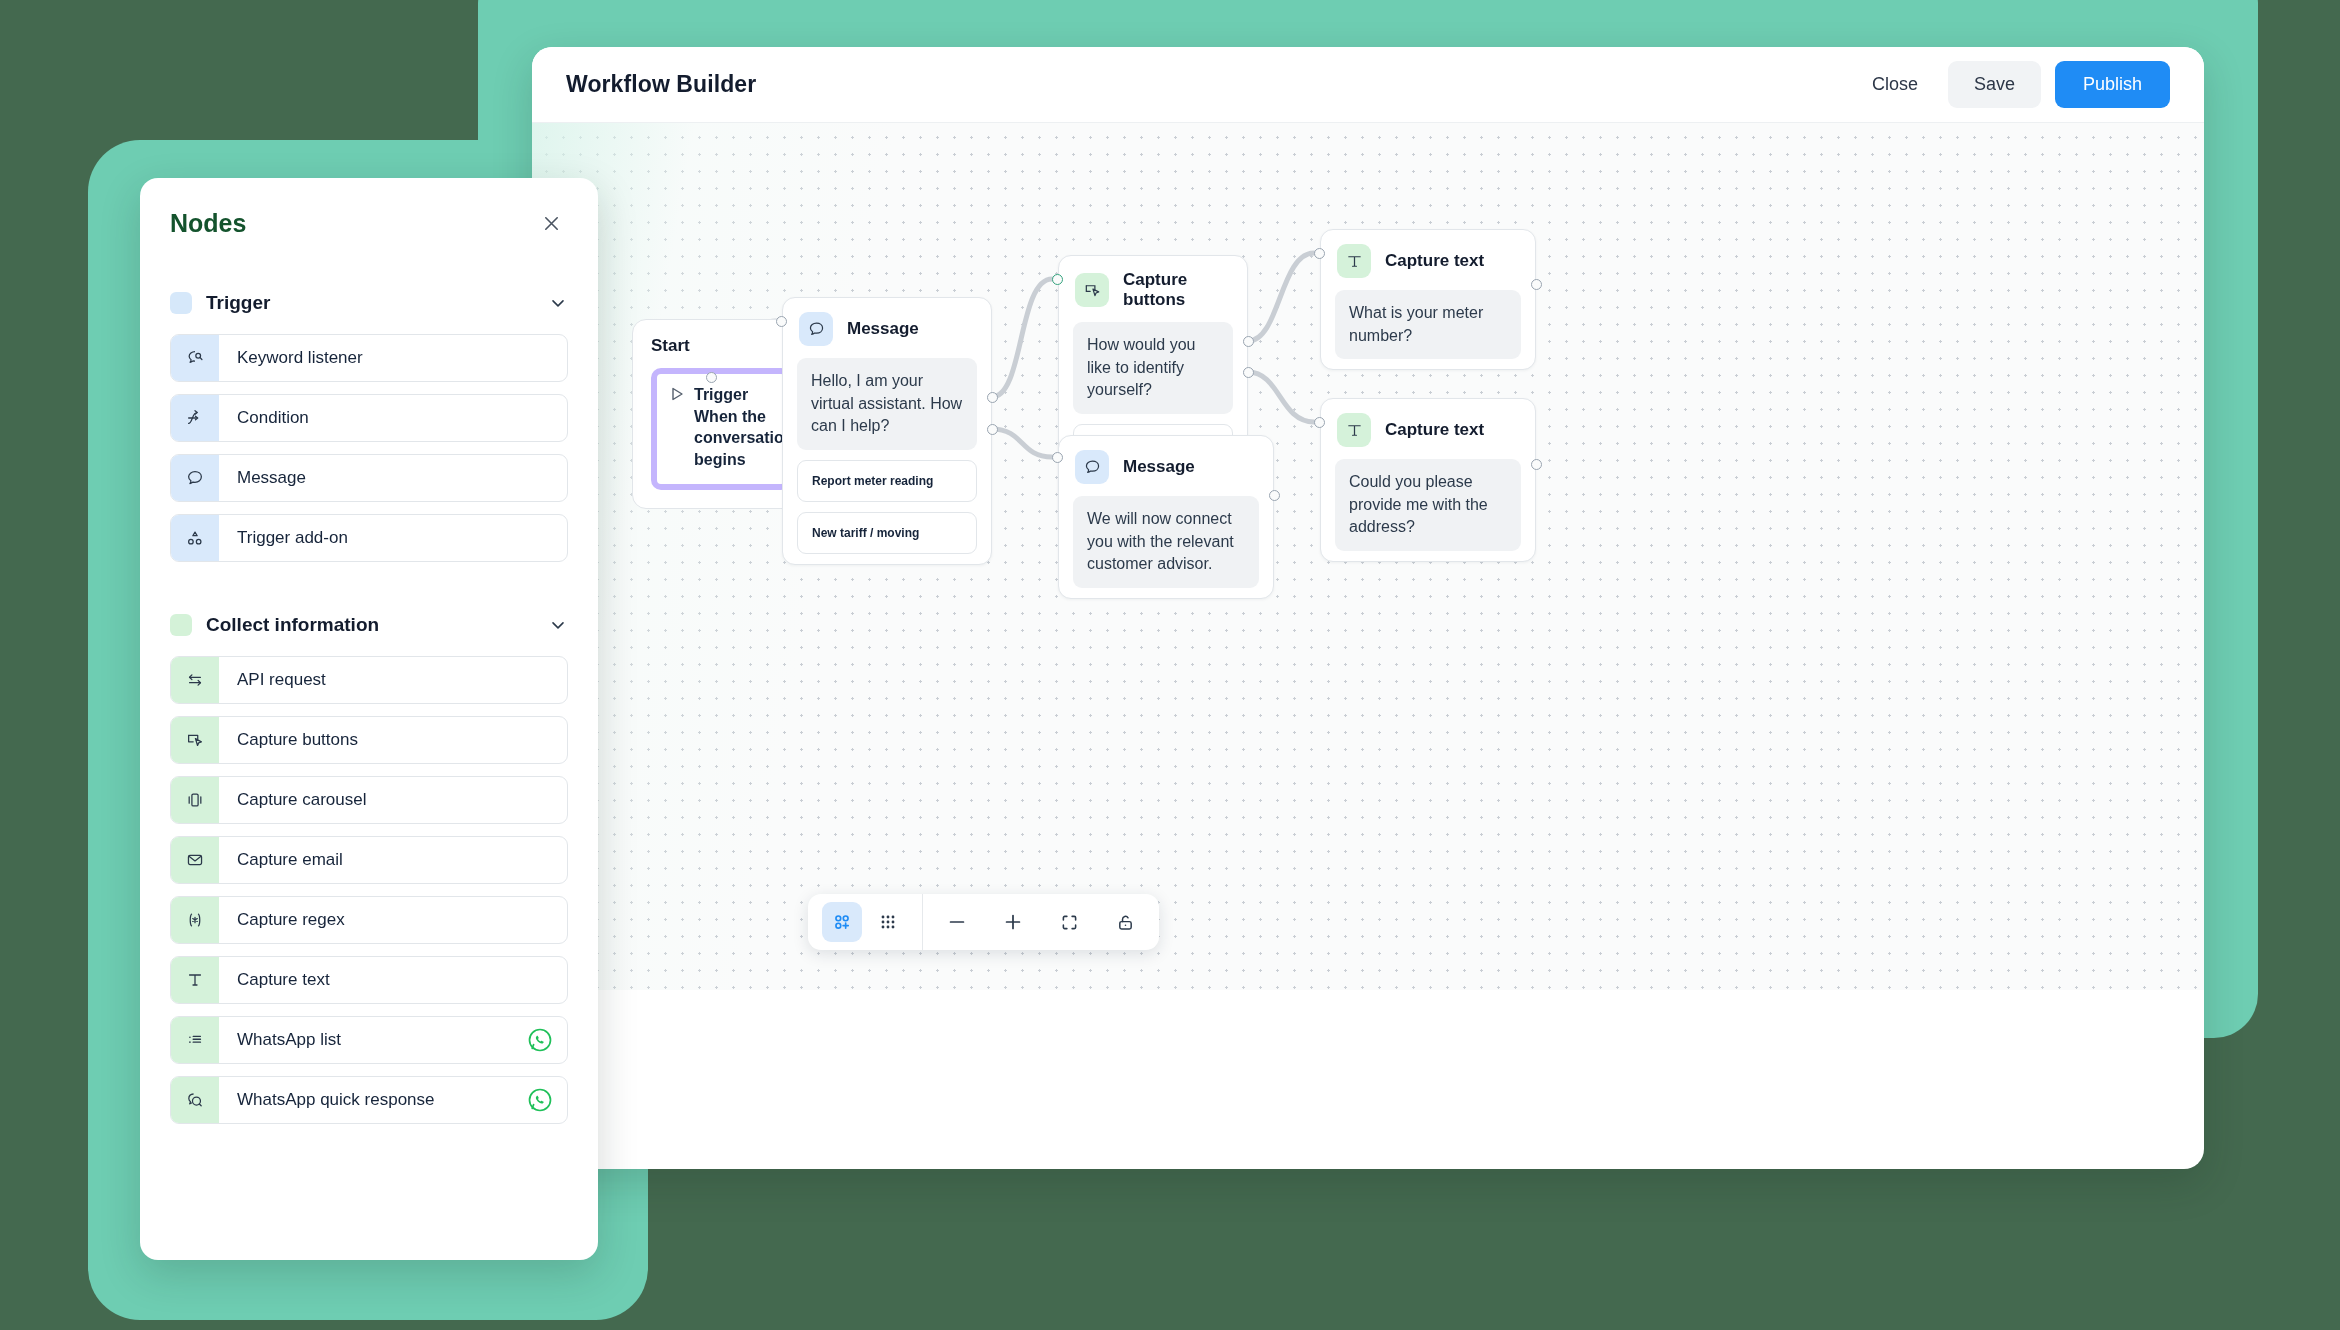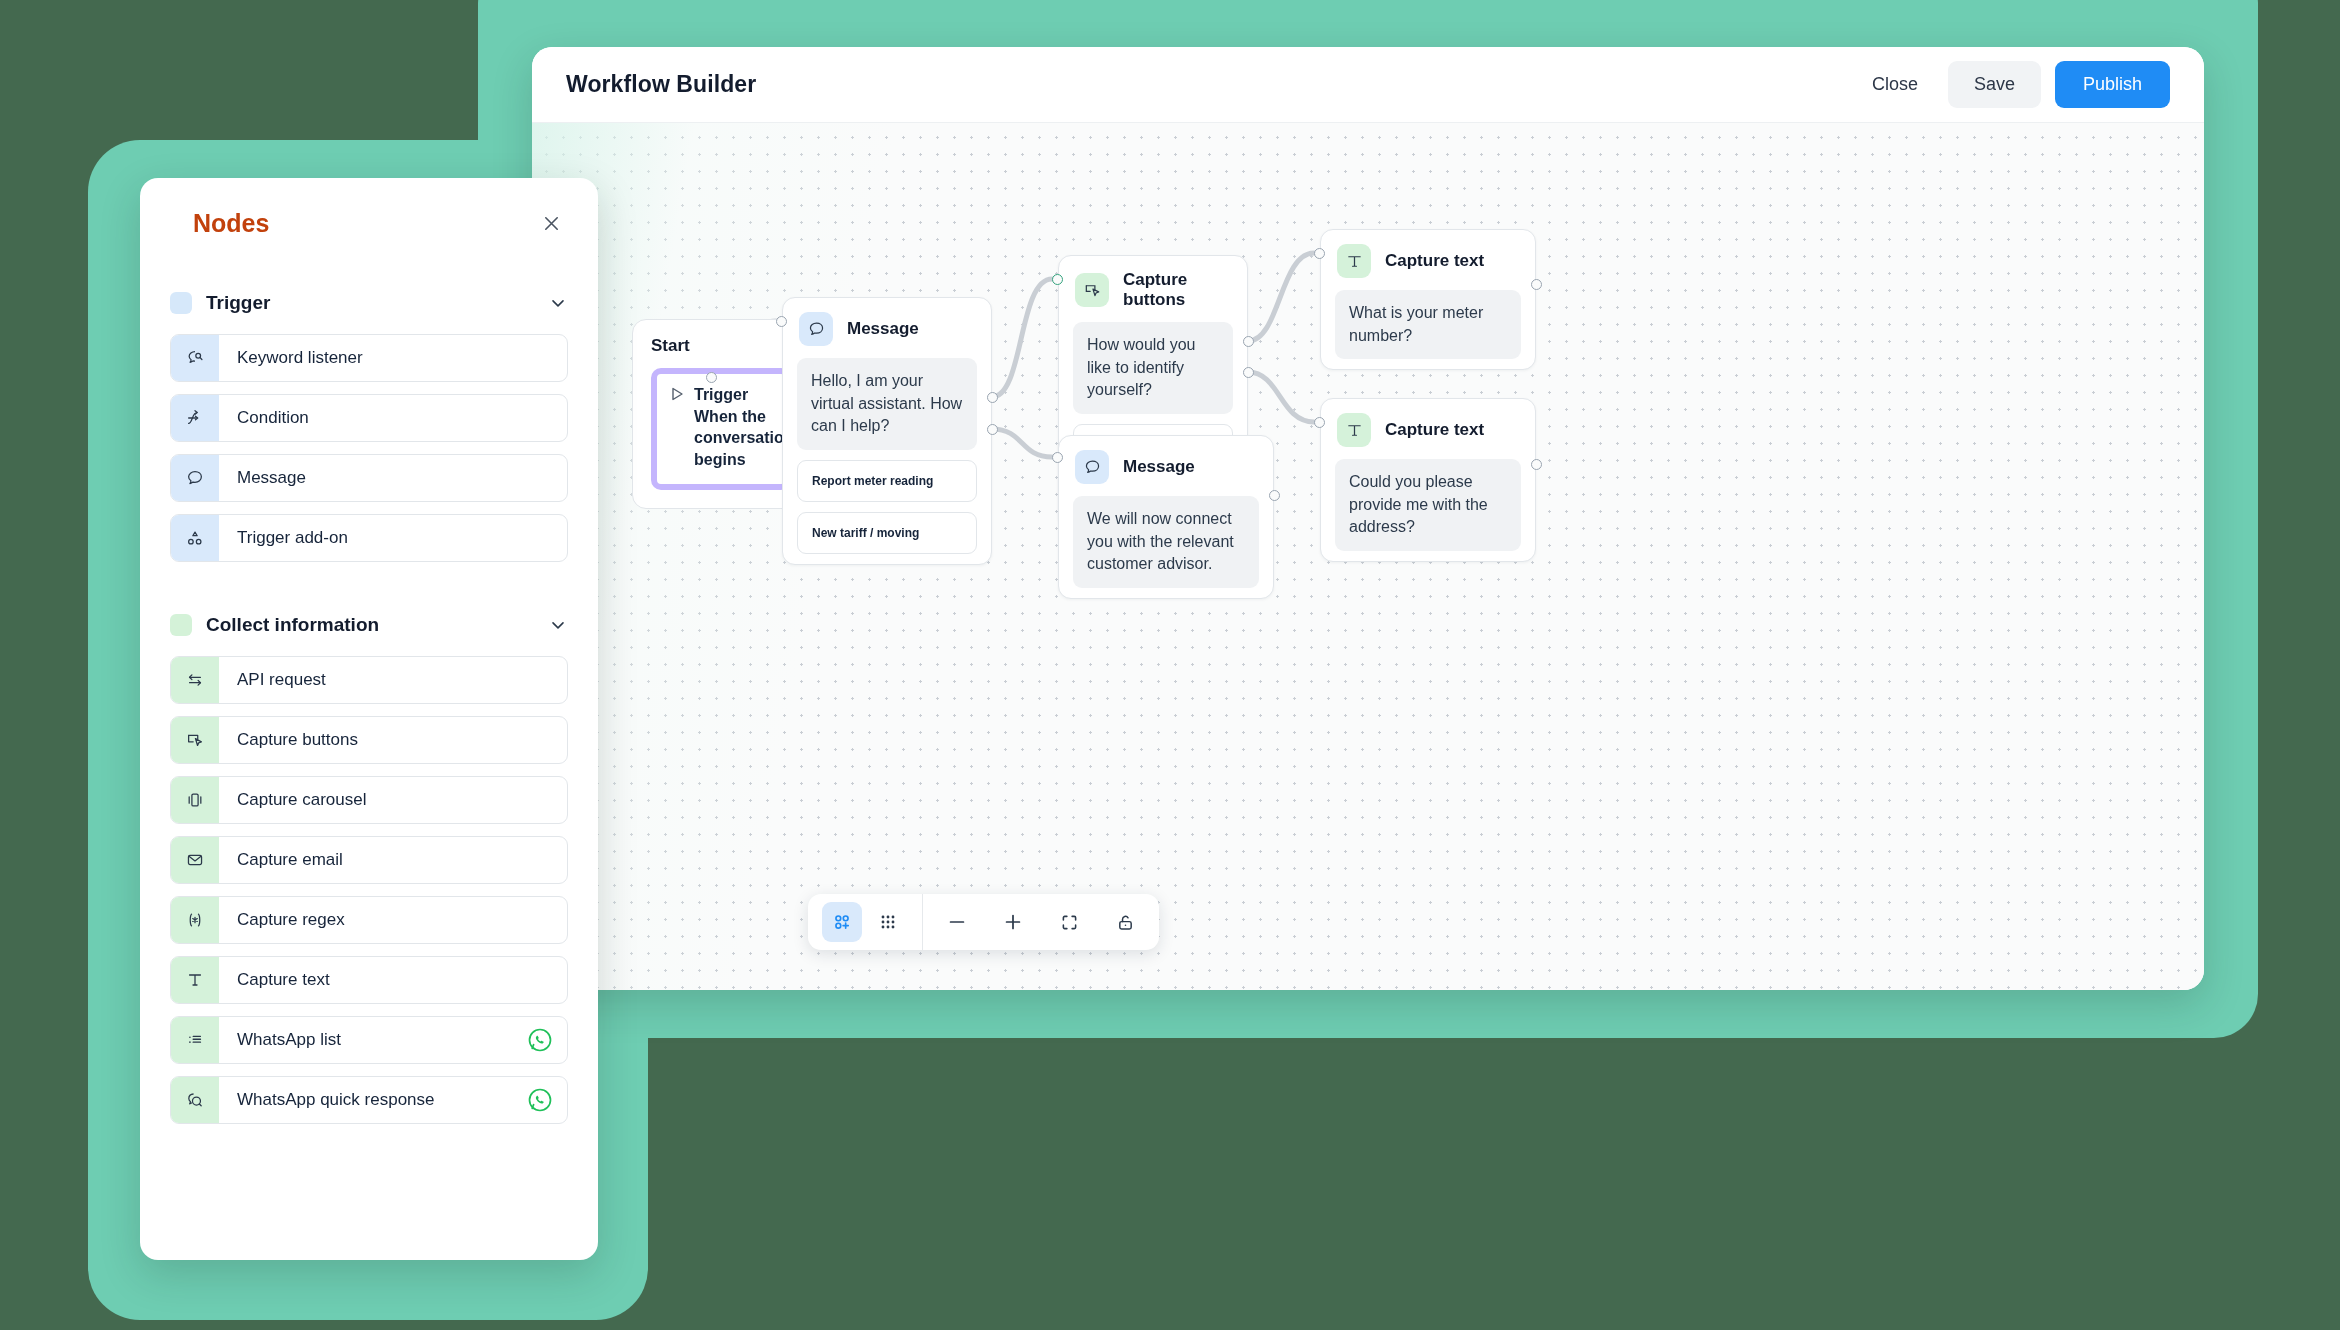--- a/index.html
+++ b/index.html
@@ -17,21 +17,21 @@
     background: #6ecdb2;
     border-radius: 44px;
   }
   .frame.builder { left: 478px; top: -40px; width: 1780px; height: 1078px; }
   .frame.nodes   { left: 88px;  top: 140px; width: 560px;  height: 1180px; border-radius: 52px; }
 
   
   .builder-window {
     position: absolute;
     left: 532px; top: 47px;
-    width: 1672px; height: 943px;
+    width: 1672px; height: 1122px;
     background: #ffffff;
     border-radius: 20px;
     overflow: hidden;
     box-shadow: 0 14px 40px rgba(14,40,30,.18);
   }
   .builder-header {
     height: 76px;
     display: flex; align-items: center;
     padding: 0 34px 0 34px;
     background: #fff;
@@ -156,21 +156,21 @@
     width: 458px; height: 1082px;
     background: #ffffff;
     border-radius: 18px;
     overflow: hidden;
     box-shadow: 0 14px 40px rgba(14,40,30,.18);
   }
   .np-header {
     display: flex; align-items: center;
     padding: 28px 30px 0 30px;
   }
-  .np-title { font-size: 25px; font-weight: bold; color: #c2410c; margin-left: 23px; }
+  .np-title { font-size: 25px; font-weight: bold; color: #14532d; }
   .np-close {
     margin-left: auto; background: none; border: none; cursor: pointer;
     width: 34px; height: 34px; display: flex; align-items: center; justify-content: center;
   }
   .np-body { padding: 0 30px; }
   .section-head {
     display: flex; align-items: center; gap: 14px;
     margin-top: 52px; margin-bottom: 20px;
   }
   .chip { width: 22px; height: 22px; border-radius: 6px; }

